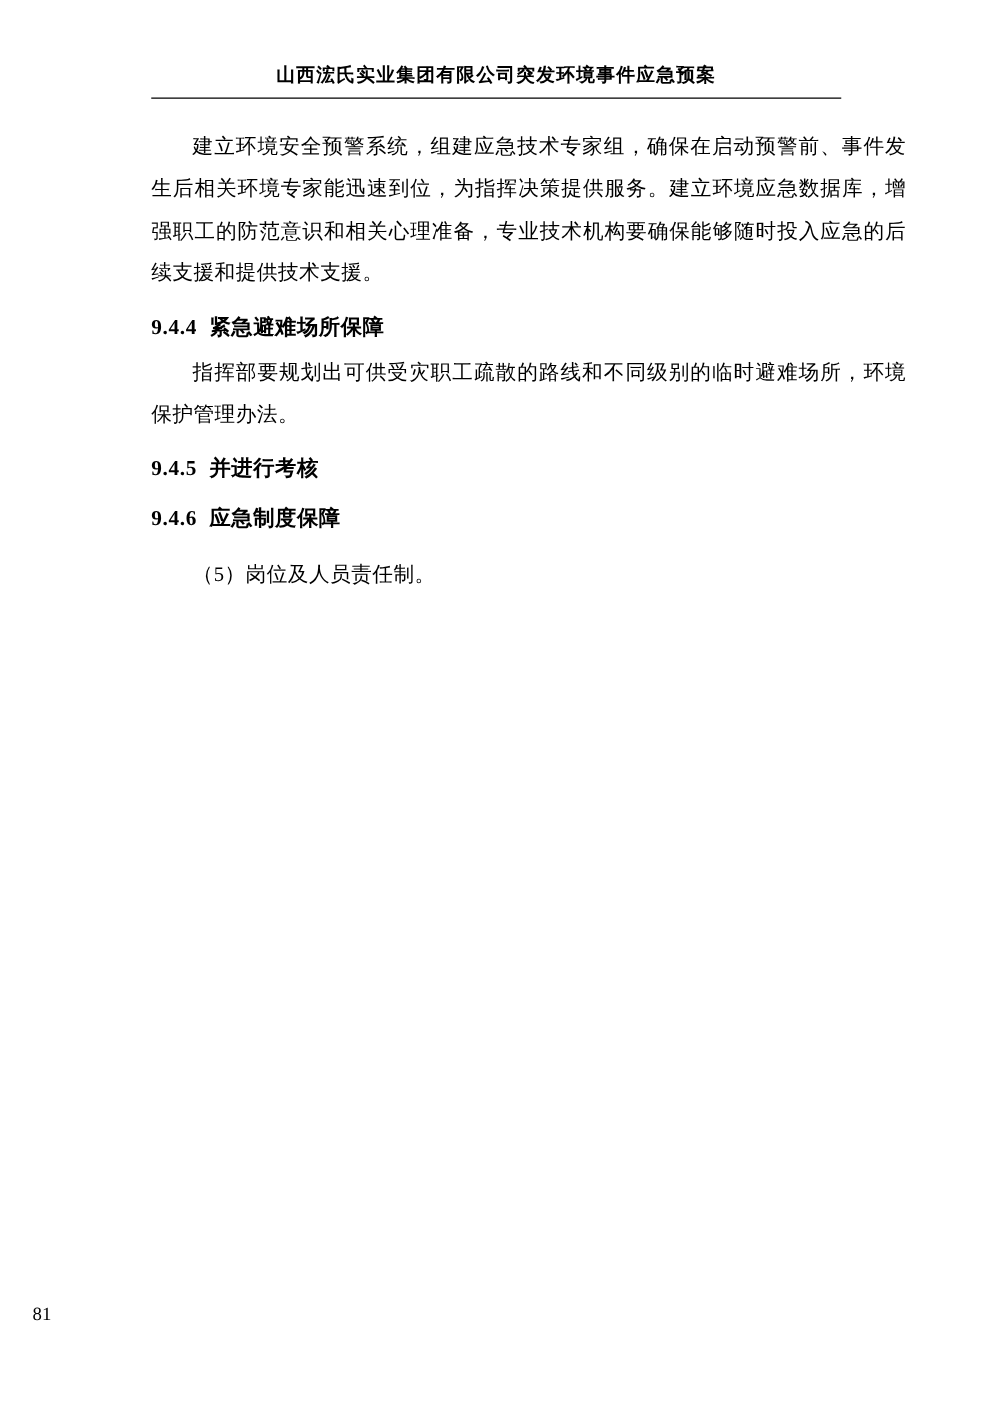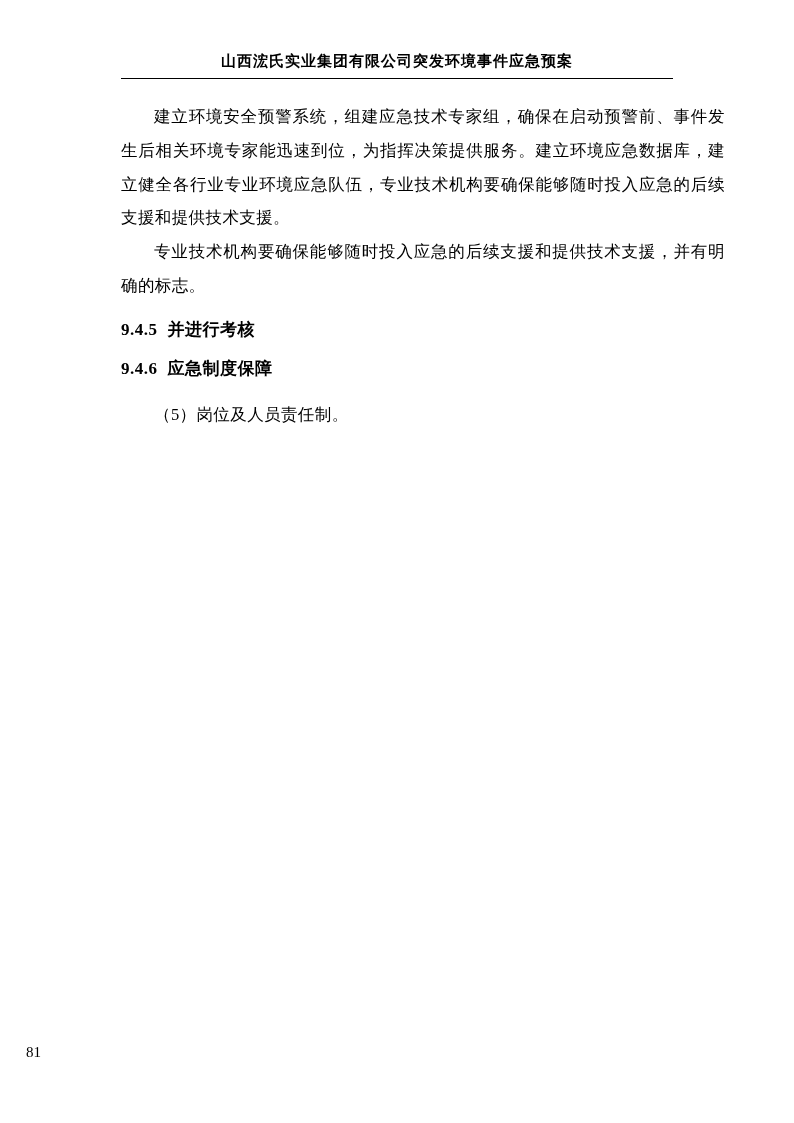--- a/index.html
+++ b/index.html
@@ -88,23 +88,26 @@
 
 <div class="page">
 
   <div class="header">
     <div class="header-title">山西浤氏实业集团有限公司突发环境事件应急预案</div>
     <div class="header-rule"></div>
   </div>
 
   <div class="content">
 
-    <p class="para">建立环境安全预警系统，组建应急技术专家组，确保在启动预警前、事件发生后相关环境专家能迅速到位，为指挥决策提供服务。建立环境应急数据库，建立健全各行业专业环境应急队伍，专业技术机构要确保能够随时投入应急的后续支援和提供技术支援。</p>
+    <p class="para">建立环境安全预警系统，组建应急技术专家组，确保在启动预警前、事件发生后相关环境专家能迅速到位，为指挥决策提供服务。建立环境应急数据库，增强职工的防范意识和相关心理准备，专业技术机构要确保能够随时投入应急的后续支援和提供技术支援。</p>
 
-    <p class="para">专业技术机构要确保能够随时投入应急的后续支援和提供技术支援，并有明确的标志。</p>
+    <div class="heading">
+      <span class="num">9.4.4</span><span>紧急避难场所保障</span>
+    </div>
+    <p class="para">指挥部要规划出可供受灾职工疏散的路线和不同级别的临时避难场所，环境保护管理办法。</p>
 
     <div class="heading">
       <span class="num">9.4.5</span><span>并进行考核</span>
     </div>
 
     <div class="heading">
       <span class="num">9.4.6</span><span>应急制度保障</span>
     </div>
     <div class="spacer-sm"></div>
     <p class="para">（5）岗位及人员责任制。</p>

